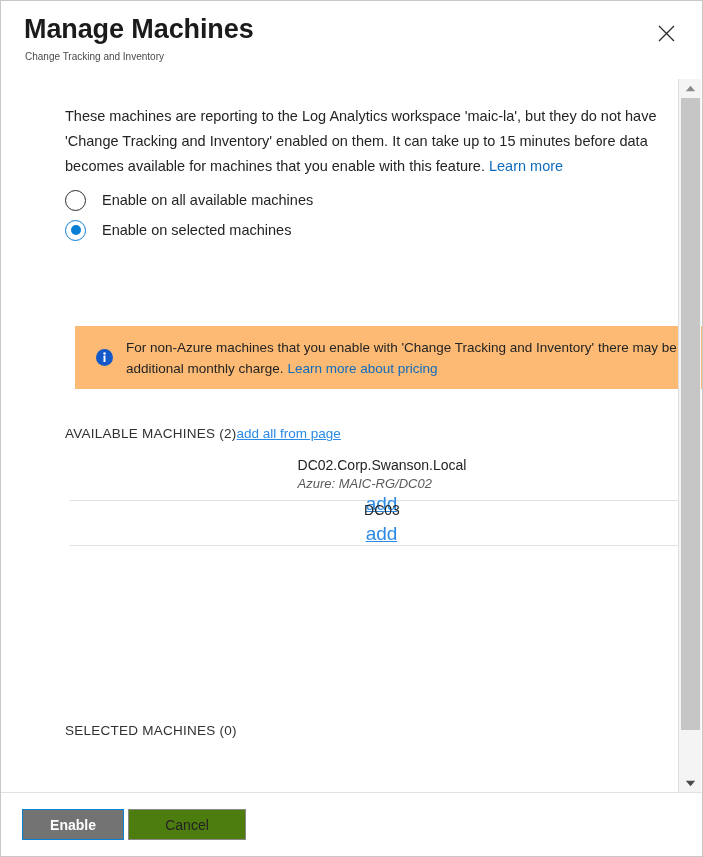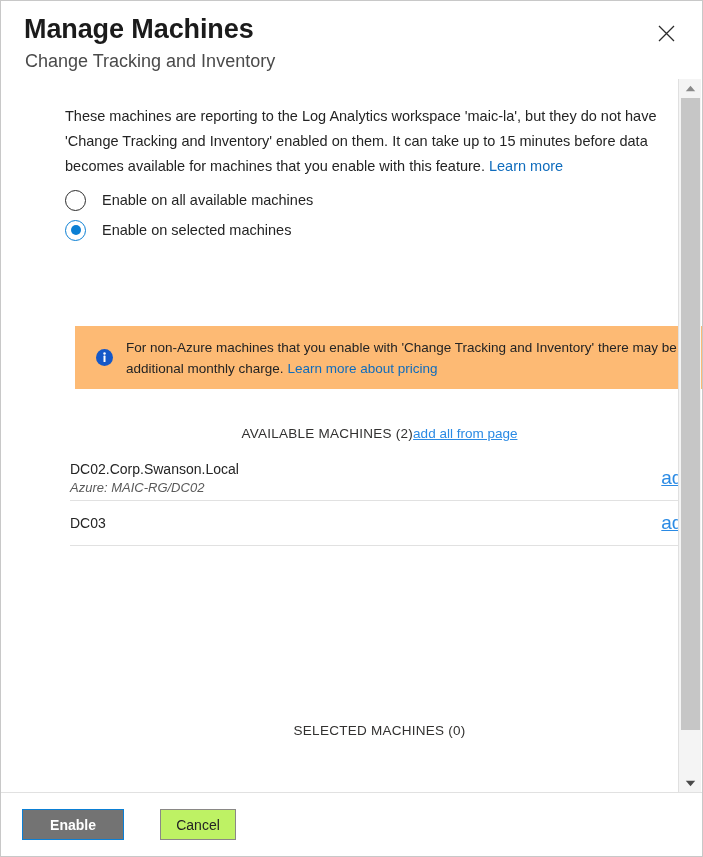--- a/index.html
+++ b/index.html
@@ -37,21 +37,21 @@
     font-size: 27px;
     font-weight: 600;
     color: #1b1b1b;
     letter-spacing: -0.1px;
     white-space: nowrap;
   }
   .subtitle {
     position: absolute;
     left: 24px;
     top: 50px;
-    font-size: 18px;
+    font-size: 10px;
     color: #4a4a4a;
     white-space: nowrap;
   }
   .close-btn {
     position: absolute;
     right: 22px;
     top: 18px;
     width: 28px;
     height: 28px;
     border: none;
@@ -167,21 +167,21 @@
     color: #242424;
     padding-right: 20px;
   }
 
   
   .section-head {
     position: absolute;
     left: 24px;
     width: 629px;
     display: flex;
-    justify-content: center;
+    justify-content: flex-start;
     align-items: baseline;
   }
   .section-title {
     font-size: 13.5px;
     color: #323130;
     letter-spacing: 0.25px;
   }
   .section-action {
     font-size: 13.5px;
   }
@@ -195,20 +195,21 @@
     width: 624px;
   }
   .machine-row {
     position: relative;
     height: 45px;
     border-bottom: 1px solid #e1e1e1;
     display: flex;
     align-items: center;
     justify-content: space-between;
     box-sizing: border-box;
+    flex-direction: column;
   }
   .machine-info {
     display: flex;
     flex-direction: column;
     justify-content: center;
   }
   .machine-name {
     font-size: 14px;
     color: #242424;
     line-height: 19px;
@@ -283,25 +284,24 @@
   .btn-primary {
     left: 21px;
     width: 102px;
     background: #737373;
     color: #ffffff;
     border: 1px solid #0b7fd4;
     font-weight: 600;
   }
   .btn-secondary {
     left: 127px;
-    width: 76px;
-    background: #bef264;
+    width: 118px;
+    background: #4d7c0f;
     color: #242424;
     border: 1px solid #8a8886;
-    margin-left: 32px;
   }
 </style>
 </head>
 <body>
 
 <div id="dialog">
 
   <div class="header">
     <div class="title">Manage Machines</div>
     <div class="subtitle">Change Tracking and Inventory</div>

